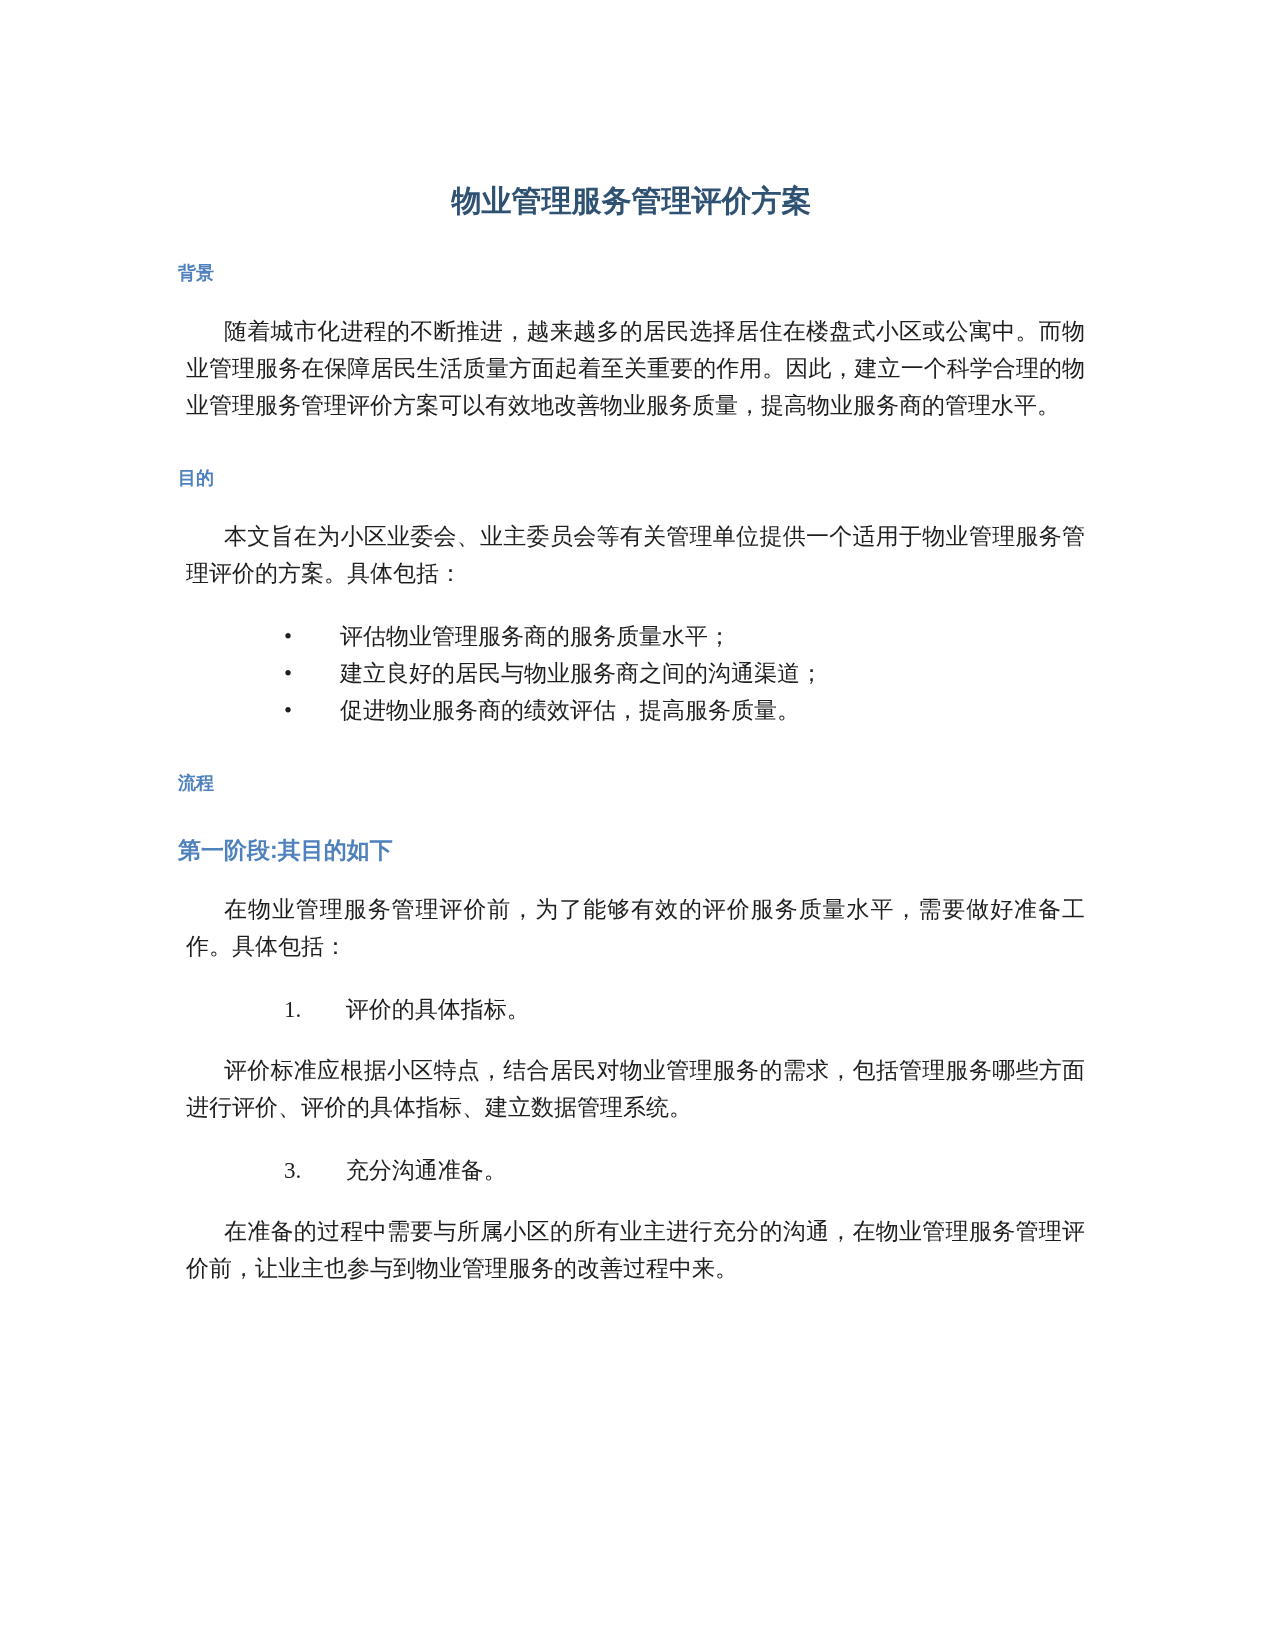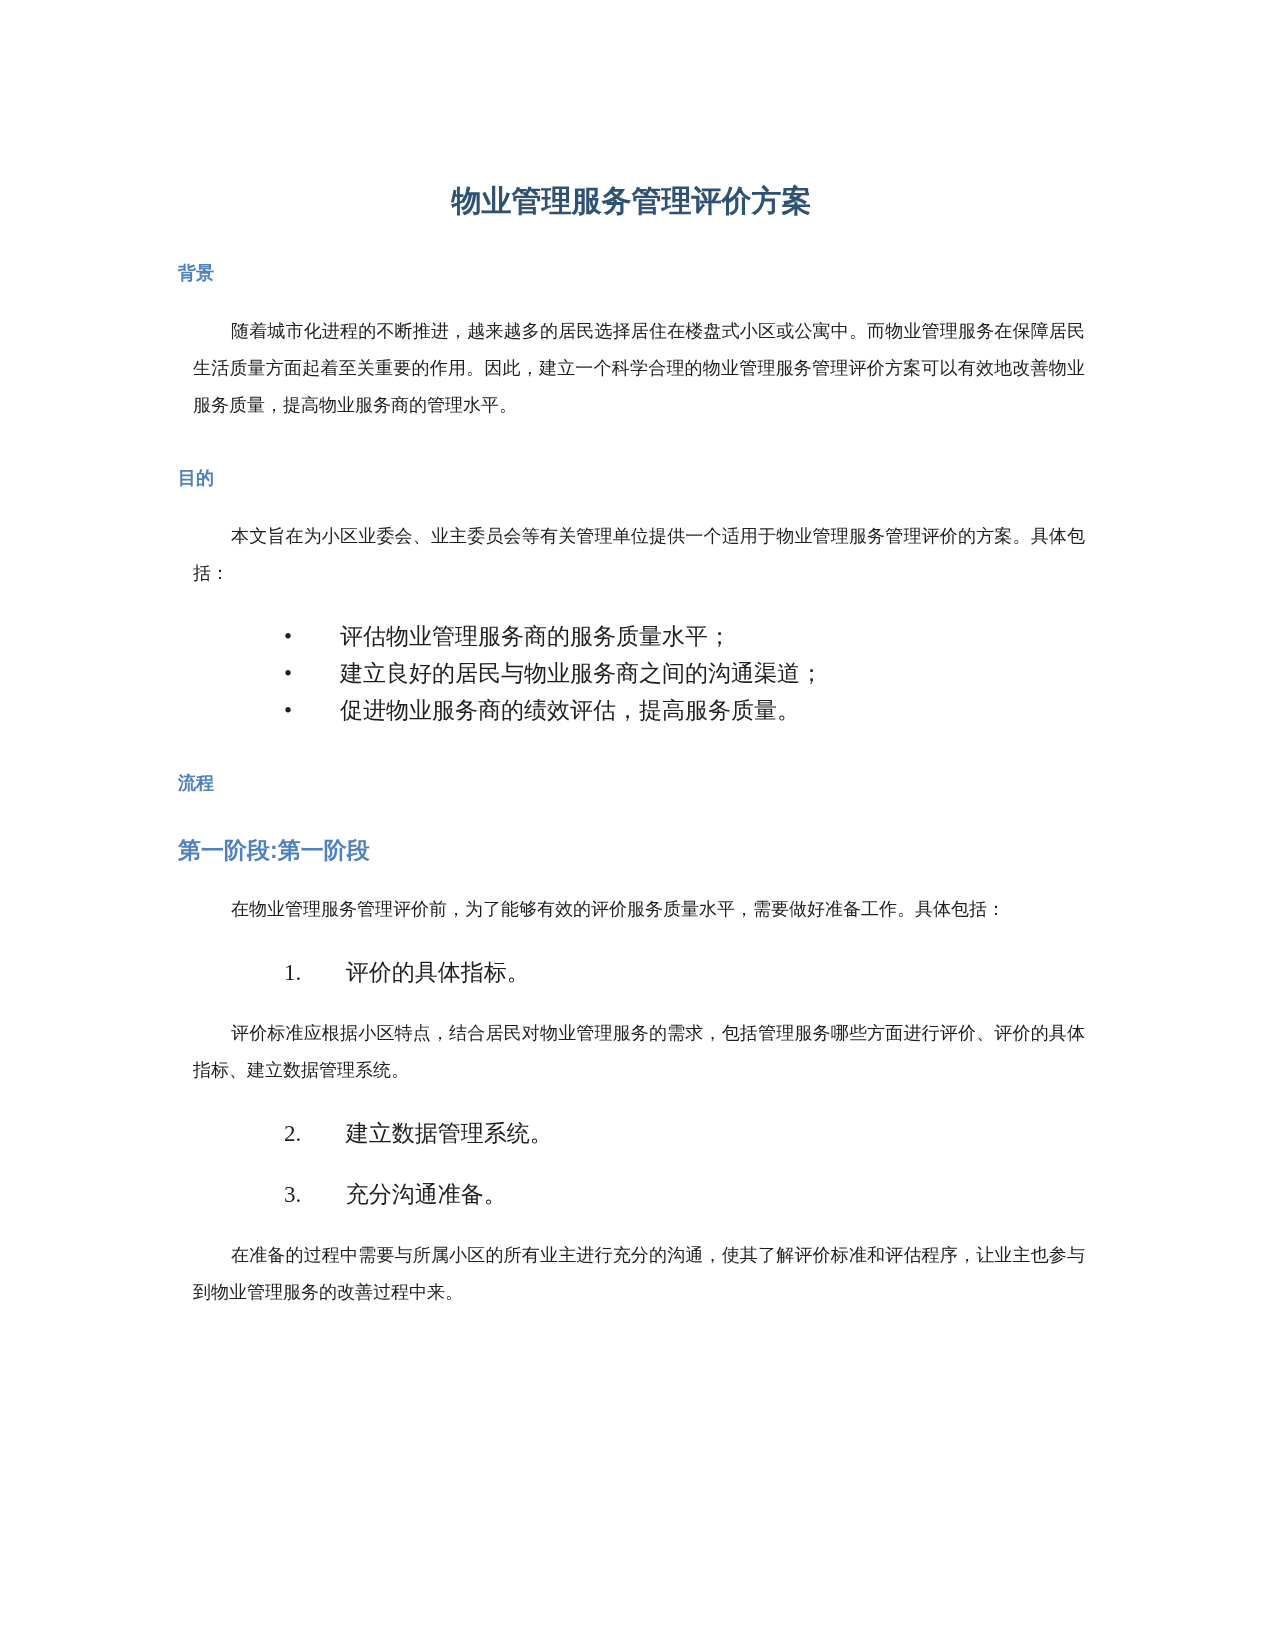--- a/index.html
+++ b/index.html
@@ -41,25 +41,25 @@
   }
   h3.sub-heading {
     font-family: "Liberation Sans", "DejaVu Sans", sans-serif;
     font-weight: bold;
     font-size: 23px;
     line-height: 30px;
     color: var(--heading-color);
     margin: 36px 0 26px 0;
   }
   p.body-para {
-    font-size: 18px;
+    font-size: 23px;
     line-height: 37px;
     text-align: justify;
     text-indent: 38px;
-    margin: 0 0 26px 15px;
+    margin: 0 0 26px 8px;
   }
   ul.bullet-list {
     list-style: none;
     margin: 4px 0 26px 0;
   }
   ul.bullet-list li {
     display: flex;
     align-items: baseline;
     font-size: 23px;
     line-height: 37px;
@@ -104,33 +104,29 @@
       <span class="bullet-glyph">•</span>
       <span>建立良好的居民与物业服务商之间的沟通渠道；</span>
     </li>
     <li>
       <span class="bullet-glyph">•</span>
       <span>促进物业服务商的绩效评估，提高服务质量。</span>
     </li>
   </ul>
 
   <h2 class="sec-heading">流程</h2>
-  <h3 class="sub-heading">第一阶段:第一阶段</h3>
+  <h3 class="sub-heading">第一阶段:其目的如下</h3>
   <p class="body-para">在物业管理服务管理评价前，为了能够有效的评价服务质量水平，需要做好准备工作。具体包括：</p>
 
   <div class="step-line">
     <span class="step-num">1.</span>
     <span>评价的具体指标。</span>
   </div>
   <p class="body-para">评价标准应根据小区特点，结合居民对物业管理服务的需求，包括管理服务哪些方面进行评价、评价的具体指标、建立数据管理系统。</p>
 
-  <div class="step-line">
-    <span class="step-num">2.</span>
-    <span>建立数据管理系统。</span>
-  </div>
 
   <div class="step-line">
     <span class="step-num">3.</span>
     <span>充分沟通准备。</span>
   </div>
-  <p class="body-para">在准备的过程中需要与所属小区的所有业主进行充分的沟通，使其了解评价标准和评估程序，让业主也参与到物业管理服务的改善过程中来。</p>
+  <p class="body-para">在准备的过程中需要与所属小区的所有业主进行充分的沟通，在物业管理服务管理评价前，让业主也参与到物业管理服务的改善过程中来。</p>
 
 </div>
 
 </body></html>

